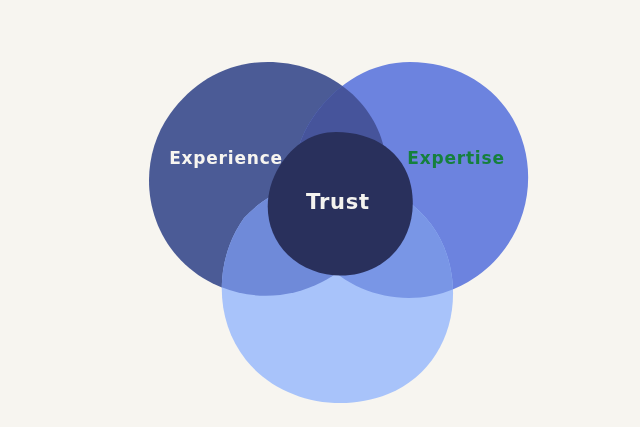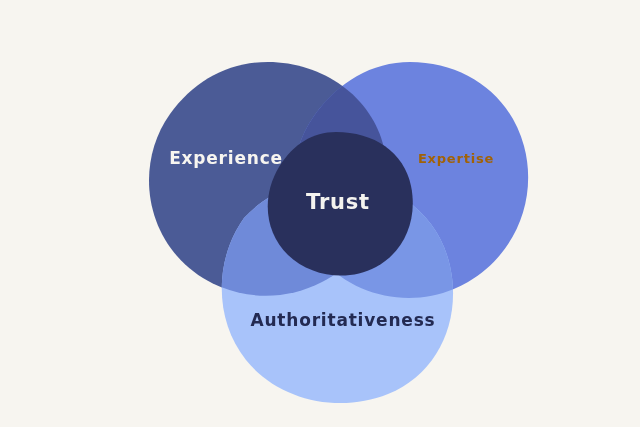--- a/index.html
+++ b/index.html
@@ -38,22 +38,22 @@
   }
   .lbl-experience {
     left: 226px;
     top: 158px;
     font-size: 17px;
     color: #f7f5f0;
   }
   .lbl-expertise {
     left: 456px;
     top: 158px;
-    font-size: 13px;
-    color: #a16207;
+    font-size: 17px;
+    color: #15803d;
   }
   .lbl-authoritativeness {
     left: 343px;
     top: 320px;
     font-size: 17px;
     color: #232a52;
   }
   .lbl-trust {
     left: 338px;
     top: 202px;
@@ -164,17 +164,16 @@
                C 348 282, 311 277, 288 255
                C 265 233, 261 197, 279 167
                C 293 144, 313 132, 336 132 Z" fill="#29305c"></path>
     </g>
   </svg>
 
   <span class="venn-label lbl-experience">Experience</span>
 
   <span class="venn-label lbl-expertise">Expertise</span>
 
-  <span class="venn-label lbl-authoritativeness">Authoritativeness</span>
 
   <span class="venn-label lbl-trust">Trust</span>
 
 </div>
 
 </body></html>

